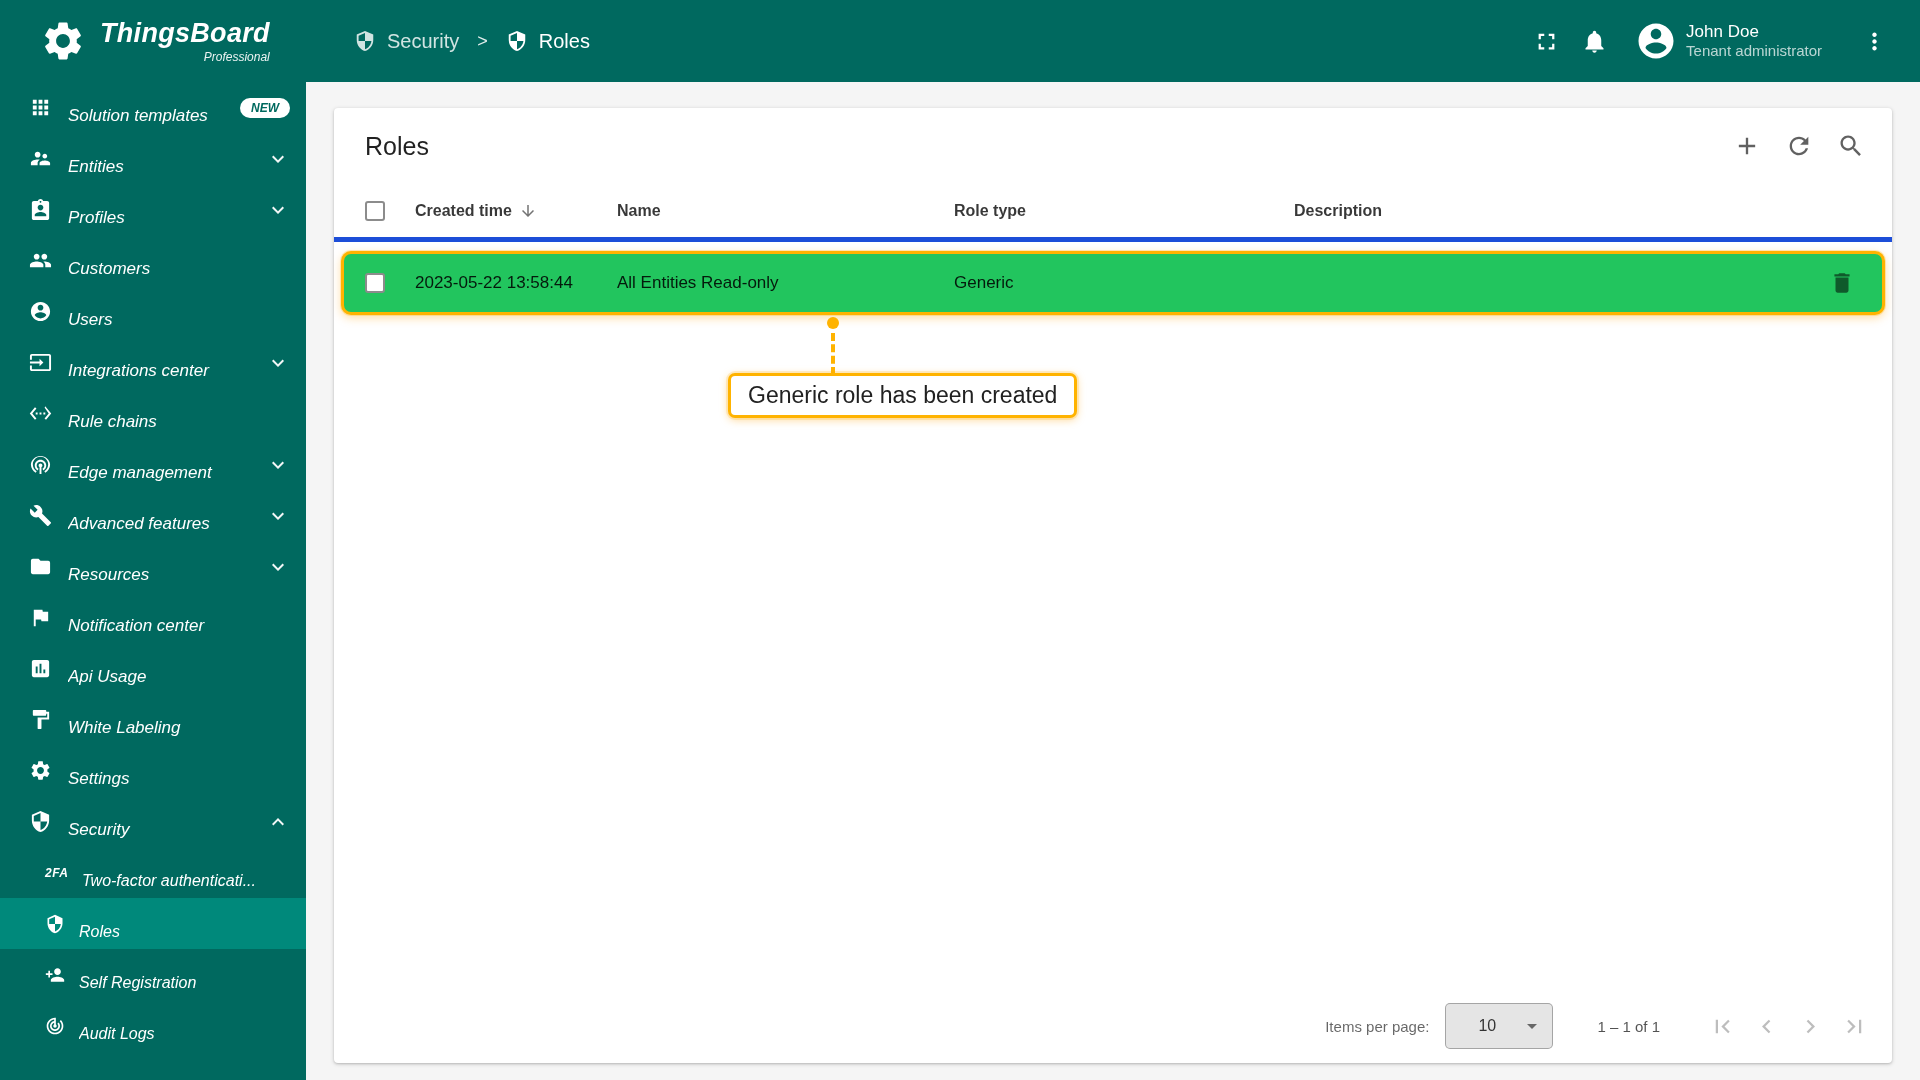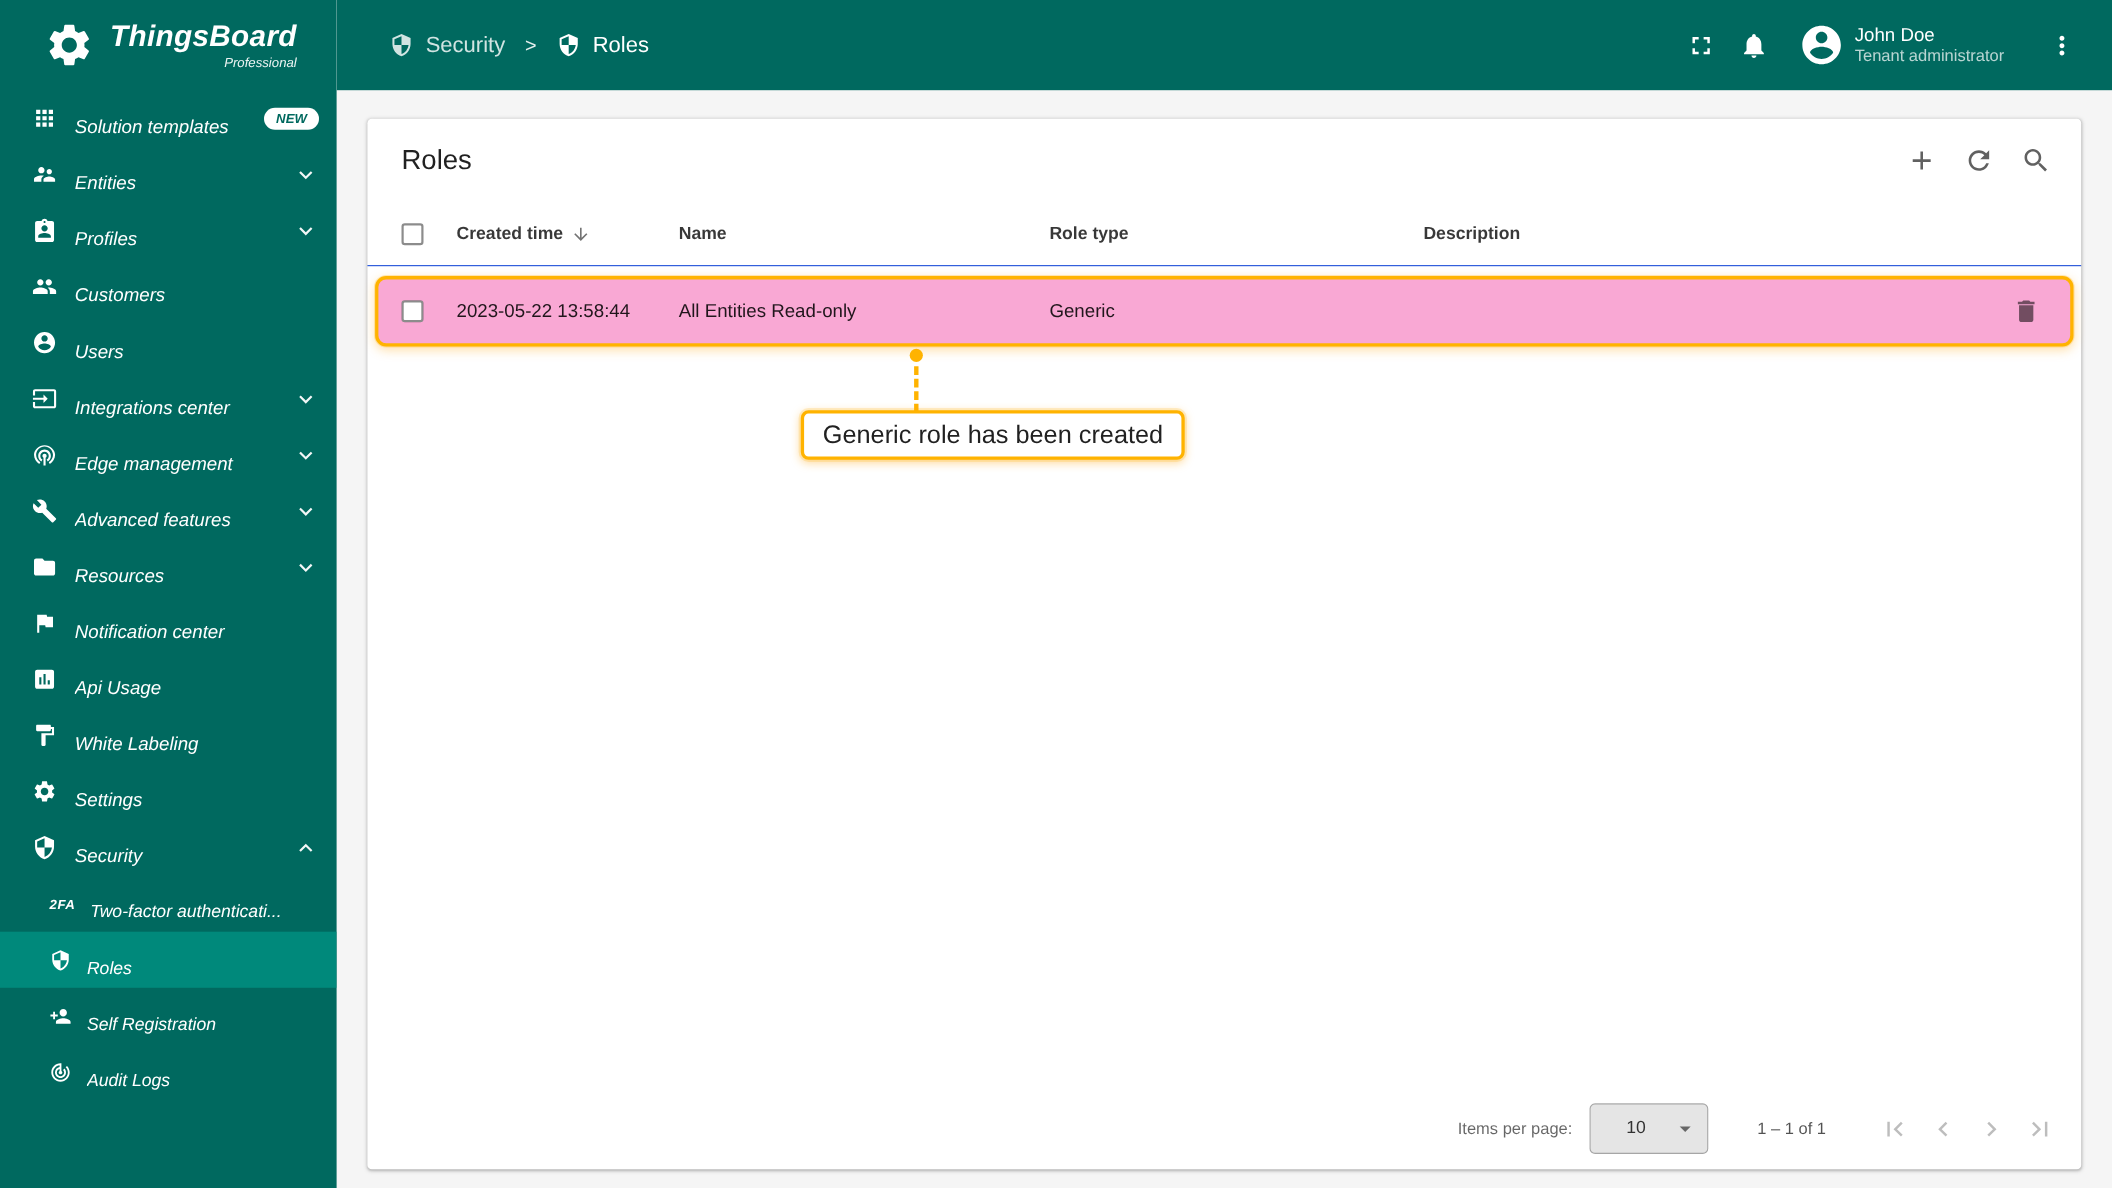--- a/index.html
+++ b/index.html
@@ -49,32 +49,32 @@
   .main { flex:1; padding:26px 28px 17px; display:flex; overflow:hidden; }
   .card { background:#fff; border-radius:4px; flex:1; display:flex; flex-direction:column; position:relative;
           box-shadow:0 1px 4px rgba(0,0,0,.18), 0 1px 2px rgba(0,0,0,.12); }
   .card-header { height:76px; min-height:76px; display:flex; align-items:center; padding:0 18px 0 31px; }
   .card-title { font-size:25px; font-weight:500; color:rgba(0,0,0,.87); }
   .card-actions { margin-left:auto; display:flex; gap:6px; }
   .card-actions .icon-btn { color:rgba(0,0,0,.62); width:46px; height:46px; }
   .card-actions .icon-btn svg { width:28px; height:28px; }
 
   
-  .thead { display:flex; align-items:center; height:58px; min-height:58px; border-bottom:1px solid #1d4ed8;
+  .thead { display:flex; align-items:center; height:58px; min-height:58px; border-bottom:5px solid #1d4ed8;
            color:rgba(0,0,0,.78); font-size:16px; font-weight:700; }
   .col-check { width:81px; padding-left:31px; display:flex; align-items:center; }
   .col-created { width:202px; display:flex; align-items:center; gap:7px; }
   .col-name { width:337px; }
   .col-type { width:340px; }
   .col-desc { flex:1; }
   .col-actions { width:80px; display:flex; justify-content:center; }
   .checkbox { width:20px; height:20px; border:2px solid rgba(0,0,0,.45); border-radius:3px; background:#fff; cursor:pointer; }
   .sort-icon { width:18px; height:18px; color:rgba(0,0,0,.55); }
 
-  .row-highlight { margin:9px 7px 0; height:64px; min-height:64px; display:flex; align-items:center; background:#f9a8d4;
+  .row-highlight { margin:9px 7px 0; height:64px; min-height:64px; display:flex; align-items:center; background:#22c55e;
                    border:3px solid #FFB300; border-radius:10px;
                    box-shadow:0 0 0 1px rgba(255,179,0,.25), 0 3px 10px rgba(255,160,0,.35); }
   .row-highlight .col-check { width:71px; padding-left:21px; }
   .trow-text { font-size:17px; color:rgba(0,0,0,.87); }
   .trash-btn { width:42px; height:42px; display:flex; align-items:center; justify-content:center; background:none; border:none; color:rgba(0,0,0,.54); cursor:pointer; }
   .trash-btn svg { width:26px; height:26px; }
 
   
   .connector-dot { position:absolute; left:493px; top:209px; width:12px; height:12px; border-radius:50%; background:#FFB300; }
   .connector-line { position:absolute; left:497px; top:225px; height:42px; width:0; border-left:4px dashed #FFB300; }
@@ -146,20 +146,26 @@
       <span class="nav-label">Users</span>
     </div>
     <div class="nav-item">
       <svg class="nicon" viewBox="0 0 24 24" fill="currentColor">
           <path d="M21 3.01H3c-1.1 0-2 .9-2 2V9h2V4.99h18v14.03H3V15H1v4.01c0 1.1.9 1.98 2 1.98h18c1.1 0 2-.88 2-1.98v-14c0-1.11-.9-2-2-2zM11 16l4-4-4-4v3H1v2h10v3z"></path>
         </svg>
       <span class="nav-label">Integrations center</span>
       <svg class="chev" viewBox="0 0 24 24" fill="currentColor">
           <path d="M16.59 8.59L12 13.17 7.41 8.59 6 10l6 6 6-6z"></path>
         </svg>
+    </div>
+    <div class="nav-item">
+      <svg class="nicon" viewBox="0 0 24 24" fill="currentColor">
+          <path d="M7.77 6.76L6.23 5.48.82 12l5.41 6.52 1.54-1.28L3.42 12l4.35-5.24zM7 13h2v-2H7v2zm10-2h-2v2h2v-2zm-6 2h2v-2h-2v2zm6.77-8.52l-1.54 1.28L20.58 12l-4.35 5.24 1.54 1.28L23.18 12l-5.41-6.52z"></path>
+        </svg>
+      <span class="nav-label">Rule chains</span>
     </div>
     <div class="nav-item">
       <svg class="nicon" viewBox="0 0 24 24" fill="currentColor">
           <path d="M12 11c-1.1 0-2 .9-2 2 0 .74.4 1.38 1 1.72V22h2v-7.28c.6-.35 1-.98 1-1.72 0-1.1-.9-2-2-2zm6 2c0-3.31-2.69-6-6-6s-6 2.69-6 6c0 2.22 1.21 4.15 3 5.19l1-1.74c-1.19-.7-2-1.97-2-3.45 0-2.21 1.79-4 4-4s4 1.79 4 4c0 1.48-.81 2.75-2 3.45l1 1.74c1.79-1.04 3-2.97 3-5.19zM12 3C6.48 3 2 7.48 2 12c0 3.7 2.01 6.92 4.99 8.65l1-1.73C5.61 17.53 4 14.96 4 12c0-4.42 3.58-8 8-8s8 3.58 8 8c0 2.96-1.61 5.53-4 6.92l1 1.73C19.99 18.92 22 15.7 22 12c0-4.52-4.48-9-10-9z"></path>
         </svg>
       <span class="nav-label">Edge management</span>
       <svg class="chev" viewBox="0 0 24 24" fill="currentColor">
           <path d="M16.59 8.59L12 13.17 7.41 8.59 6 10l6 6 6-6z"></path>
         </svg>
     </div>

